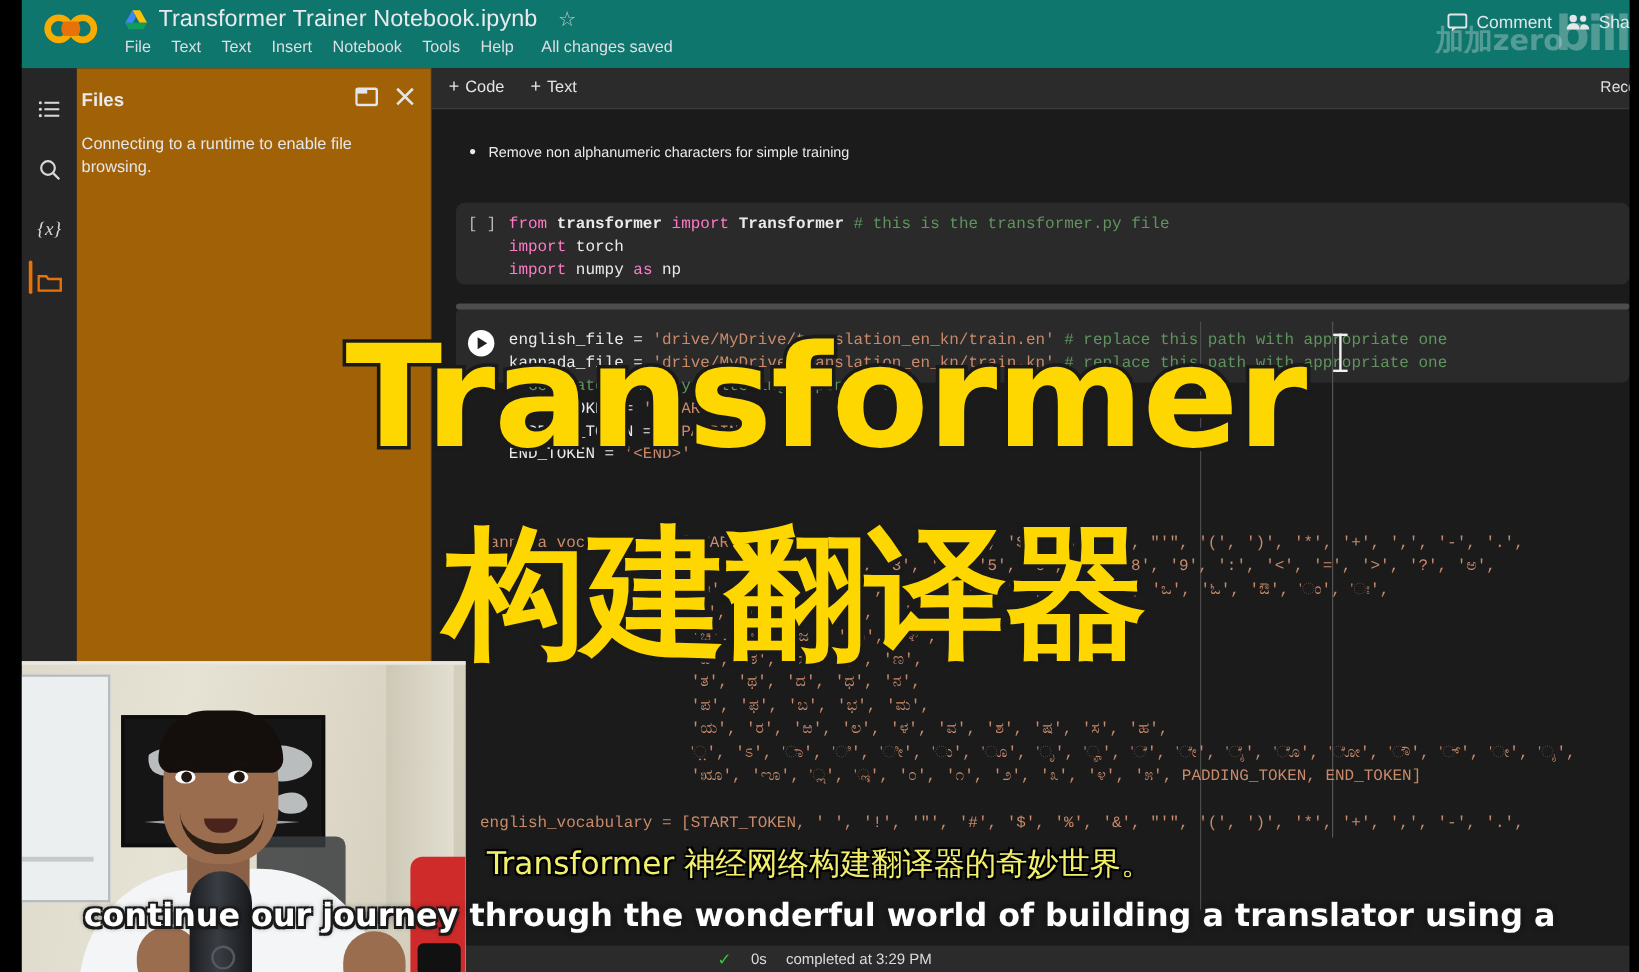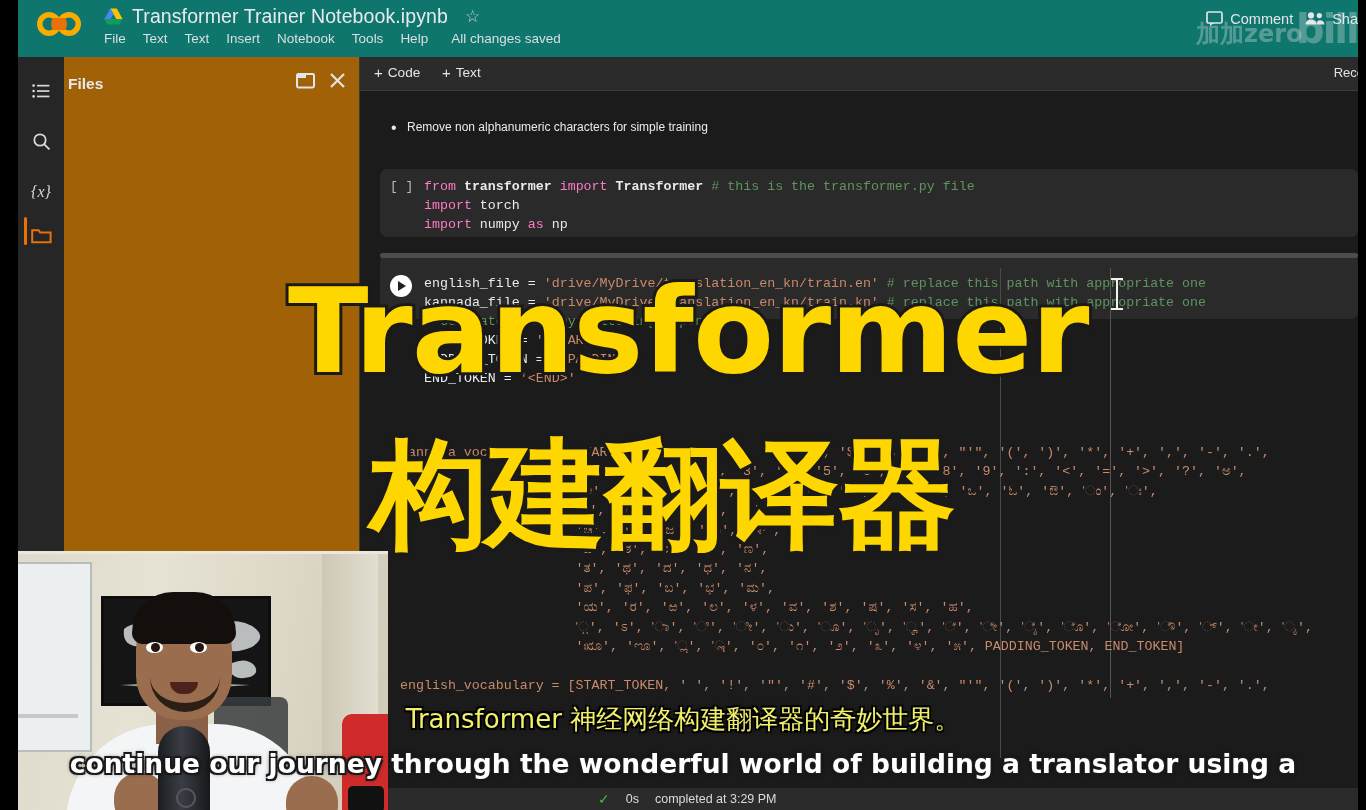--- a/index.html
+++ b/index.html
@@ -222,20 +222,21 @@
             </svg>
         </span>
         <span>
           <svg width="17" height="17" viewBox="0 0 17 17">
               <line x1="2" y1="2" x2="15" y2="15" stroke="#e3e5e8" stroke-width="2.2"></line>
               <line x1="15" y1="2" x2="2" y2="15" stroke="#e3e5e8" stroke-width="2.2"></line>
             </svg>
         </span>
       </div>
     </div>
+    <div class="fp-msg">Connecting to a runtime to enable file browsing.</div>
   </div>
   <div class="panel-divider"></div>
 
   <div class="nb">
 
     <div class="nb-toolbar">
       <div class="addbtn" style="left:14px">
         <span class="plus">+</span>
         <span>Code</span>
       </div>

